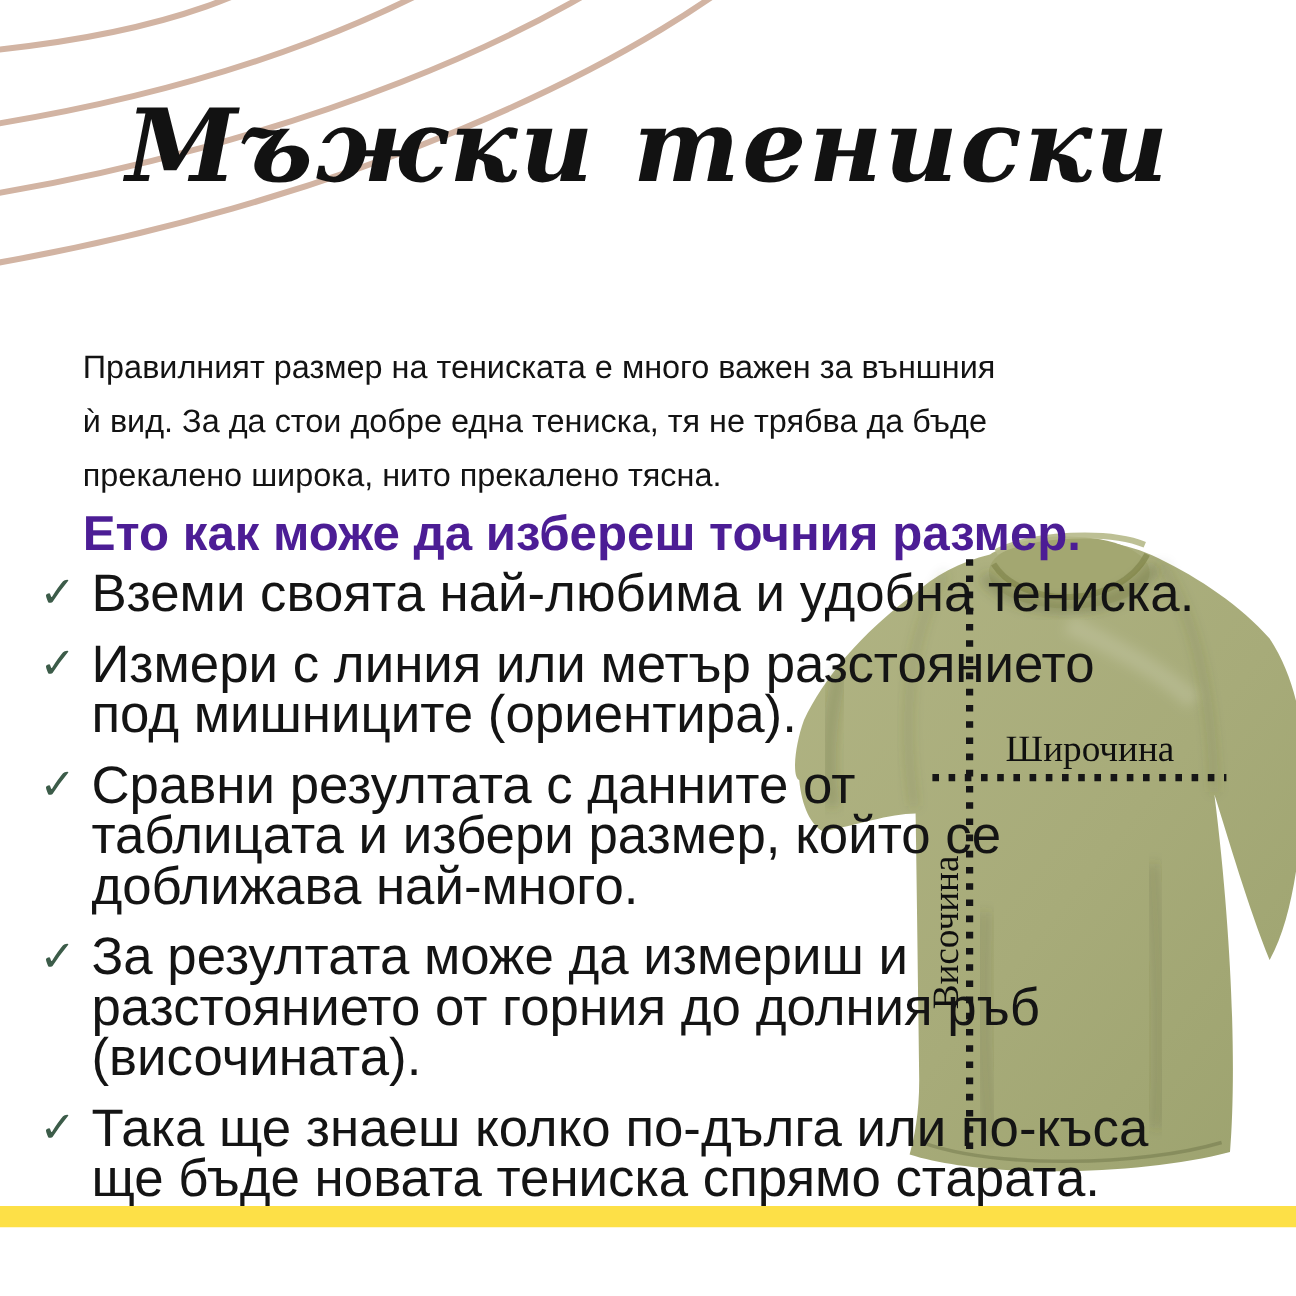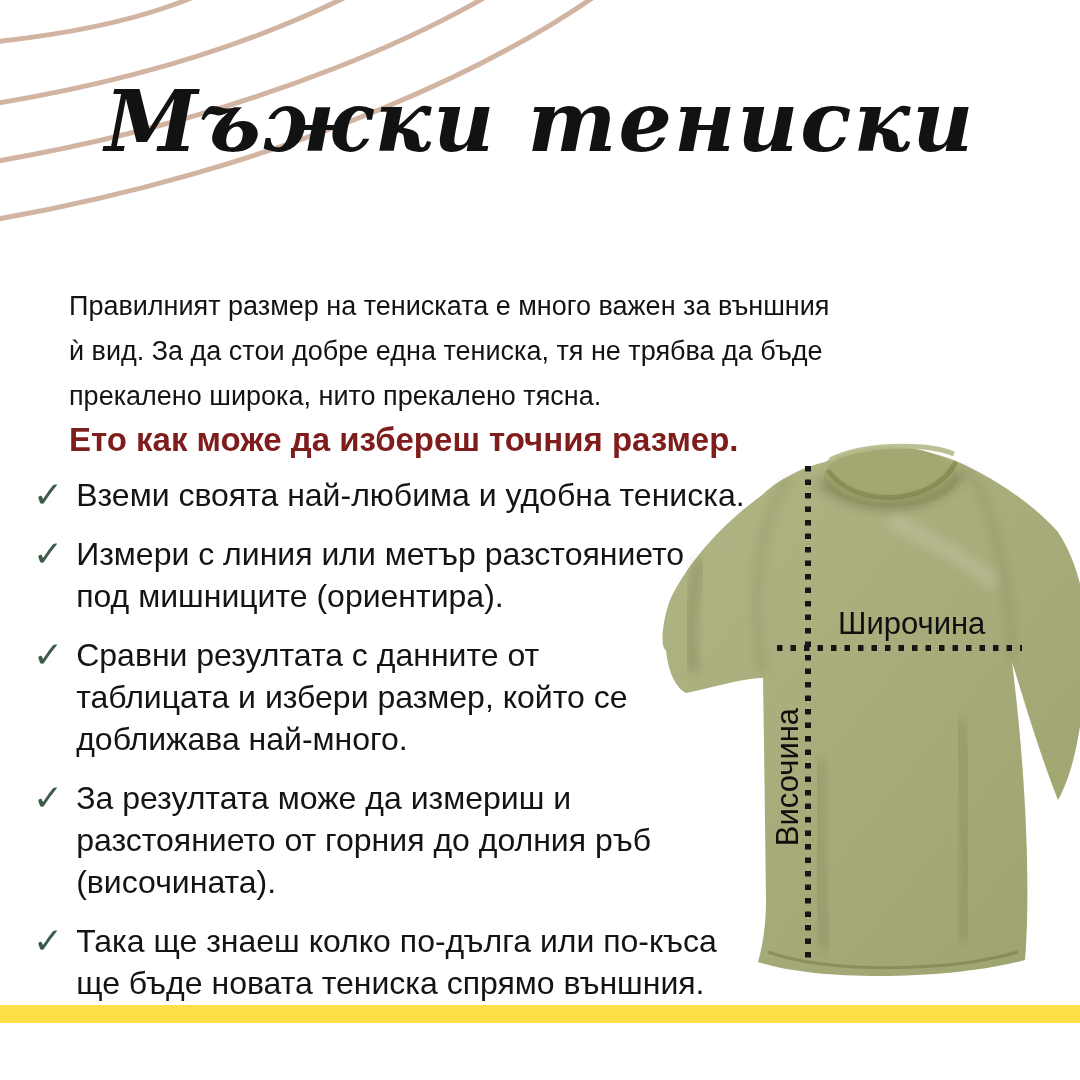--- a/index.html
+++ b/index.html
@@ -22,33 +22,33 @@
     display:inline-block;white-space:nowrap;
     font-size:43px;font-weight:800;color:#574538;letter-spacing:0px;
     transform:scale(0.88,1.14);
   }
   .intro-paragraph{
     position:absolute;top:284px;left:69px;width:960px;z-index:2;
     font-size:27px;line-height:45px;white-space:pre;color:#131313;
   }
   .intro-subtitle{
     position:absolute;top:421px;left:69px;z-index:2;
-    font-size:33px;font-weight:700;white-space:nowrap;color:#7f1d1d;
+    font-size:41px;font-weight:700;white-space:nowrap;color:#4c1d95;
   }
   .checklist{
     position:absolute;top:474px;left:33px;width:660px;z-index:2;
     display:flex;flex-direction:column;gap:17px;
   }
   .check-item{display:flex;gap:13px;align-items:flex-start;}
   .check-glyph{
     flex:0 0 auto;color:#3c5c49;font-size:36px;line-height:42px;
     font-family:"DejaVu Sans",sans-serif;
   }
-  .check-text{font-size:32px;line-height:42px;white-space:pre;color:#141414;}
-  .shirt-wrap{position:absolute;top:420px;left:648px;width:432px;height:580px;z-index:1;}
+  .check-text{font-size:44px;line-height:42px;white-space:pre;color:#141414;}
+  .shirt-wrap{position:absolute;top:420px;left:648px;width:432px;height:580px;z-index:1;font-family:Liberation Serif, serif;}
   .shirt-wrap svg{display:block;}
   .width-label{
     position:absolute;left:190px;top:186px;
     font-size:31px;color:#0f0f0f;white-space:nowrap;
   }
   .height-label{
     position:absolute;left:54px;top:340px;width:170px;height:34px;
     text-align:center;font-size:31px;color:#0f0f0f;white-space:nowrap;
     transform:rotate(-90deg);
   }
@@ -98,21 +98,21 @@
     </div>
     <div class="check-item">
       <span class="check-glyph">✓</span>
       <span class="check-text">За резултата може да измериш и
 разстоянието от горния до долния ръб
 (височината).</span>
     </div>
     <div class="check-item">
       <span class="check-glyph">✓</span>
       <span class="check-text">Така ще знаеш колко по-дълга или по-къса
-ще бъде новата тениска спрямо външния.</span>
+ще бъде новата тениска спрямо старата.</span>
     </div>
   </div>
 
   <div class="shirt-wrap">
     <svg width="432" height="580" viewBox="648 420 432 580">
       <defs>
         <linearGradient id="shirtGrad" x1="0" y1="0" x2="1" y2="1">
           <stop offset="0" stop-color="#b1b484"></stop>
           <stop offset="0.55" stop-color="#a7ab79"></stop>
           <stop offset="1" stop-color="#9ca26e"></stop>

